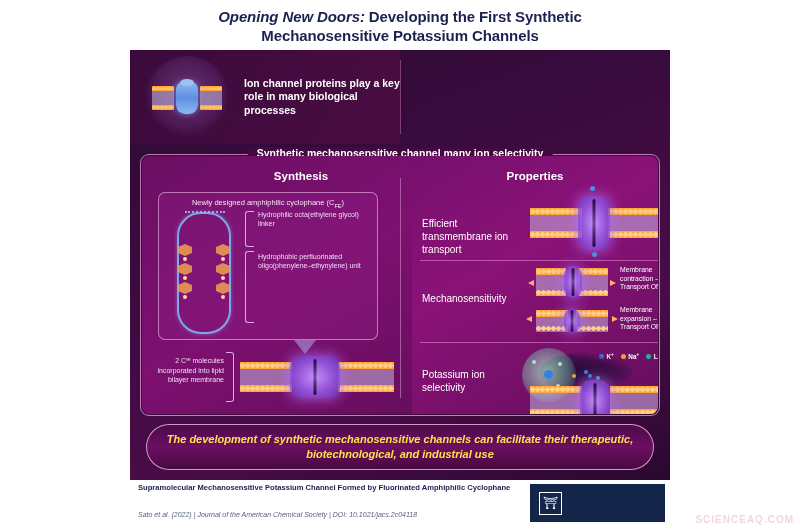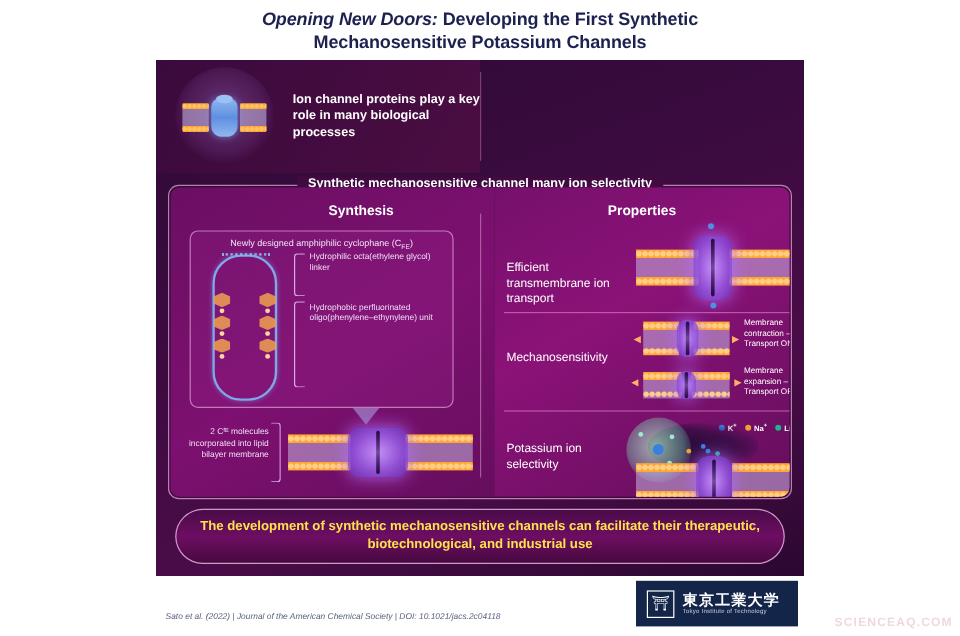--- a/index.html
+++ b/index.html
@@ -267,21 +267,21 @@
 
   
   .concl{
     position:absolute;left:16px;top:374px;width:508px;height:46px;
     border-radius:23px;border:1.4px solid rgba(255,200,245,0.75);
     background:linear-gradient(to bottom,#4a0b48 0%,#6d0e62 50%,#46093f 100%);
     display:flex;align-items:center;justify-content:center;text-align:center;
     box-sizing:border-box;
   }
   .concl-text{
-    color:#ffe14d;font-size:11px;font-weight:bold;line-height:15px;padding:0 14px;
+    color:#ffe14d;font-size:11px;font-weight:bold;line-height:15px;padding:0 14px;font-style:italic;
   }
 
   
   .footer{position:absolute;left:130px;top:480px;width:540px;height:50px;background:#ffffff;}
   .f-title{
     position:absolute;left:8px;top:3px;width:400px;
     color:#1c2150;font-size:7.6px;font-weight:bold;line-height:10.5px;
   }
   .f-cite{
     position:absolute;left:8px;top:31px;width:400px;
@@ -459,26 +459,23 @@
         </div>
       </div>
     </div>
 
     <div class="concl">
       <div class="concl-text">The development of synthetic mechanosensitive channels can facilitate their therapeutic, biotechnological, and industrial use</div>
     </div>
   </div>
 
   <div class="footer">
+    <div class="f-title">Supramolecular Mechanosensitive Potassium Channel Formed by Fluorinated Amphiphilic Cyclophane</div>
     <div class="f-cite">Sato et al. (2022) | Journal of the American Chemical Society | DOI: 10.1021/jacs.2c04118</div>
     <div class="logo">
       <div class="logo-mark">
           <span>⛩</span>
         </div>
-      <div class="logo-txt">
-        <div class="logo-jp">東京工業大学</div>
-        <div class="logo-en">Tokyo Institute of Technology</div>
-      </div>
     </div>
   </div>
 
   <div class="watermark">SCIENCEAQ.COM</div>
 </div>
 
 </body></html>

